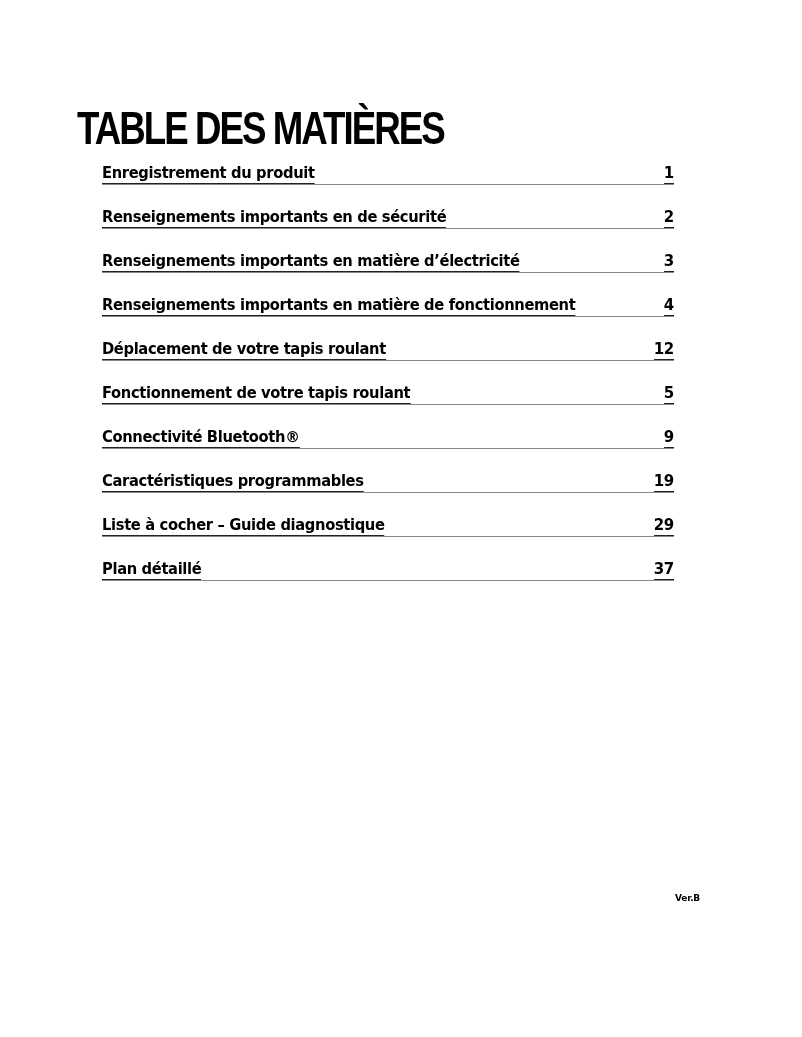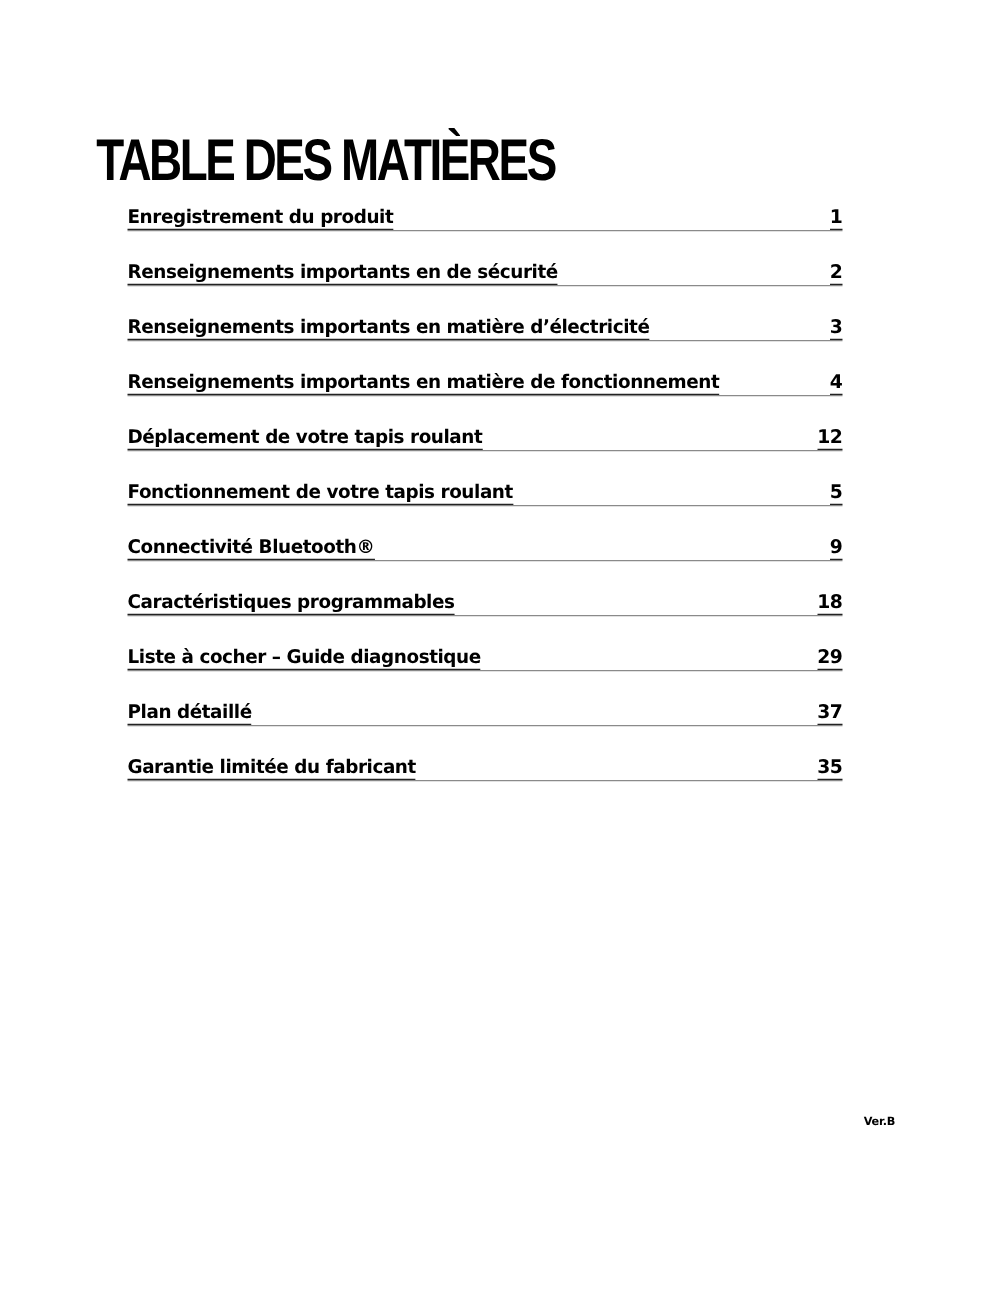--- a/index.html
+++ b/index.html
@@ -28,21 +28,21 @@
   }
   .row .page {
     position: absolute; right: 0; top: 0;
     font-family: "DejaVu Sans", sans-serif; font-weight: bold;
     font-size: 15px; line-height: 19px; letter-spacing: -0.3px;
     border-bottom: 1.3px solid #222;
   }
   .version {
     position: absolute; left: 675px; top: 893px;
     font-family: "DejaVu Sans", sans-serif; font-weight: bold;
-    font-size: 9px; letter-spacing: -0.2px; margin-left: 16px;
+    font-size: 9px; letter-spacing: -0.2px;
   }
 </style>
 </head>
 <body>
 
 <h1 class="title">TABLE DES MATIÈRES</h1>
 
 <ul class="toc">
   <li class="row">
       <span class="rule"></span>
@@ -75,32 +75,27 @@
       <span class="page">5</span>
     </li>
   <li class="row">
       <span class="rule"></span>
       <span class="label">Connectivité Bluetooth®</span>
       <span class="page">9</span>
     </li>
   <li class="row">
       <span class="rule"></span>
       <span class="label">Caractéristiques programmables</span>
-      <span class="page">18</span>
+      <span class="page">19</span>
     </li>
   <li class="row">
       <span class="rule"></span>
       <span class="label">Liste à cocher – Guide diagnostique</span>
       <span class="page">29</span>
     </li>
   <li class="row">
       <span class="rule"></span>
       <span class="label">Plan détaillé</span>
       <span class="page">37</span>
     </li>
-  <li class="row">
-      <span class="rule"></span>
-      <span class="label">Garantie limitée du fabricant</span>
-      <span class="page">35</span>
-    </li>
 </ul>
 
 <div class="version">Ver.B</div>
 
 </body></html>

